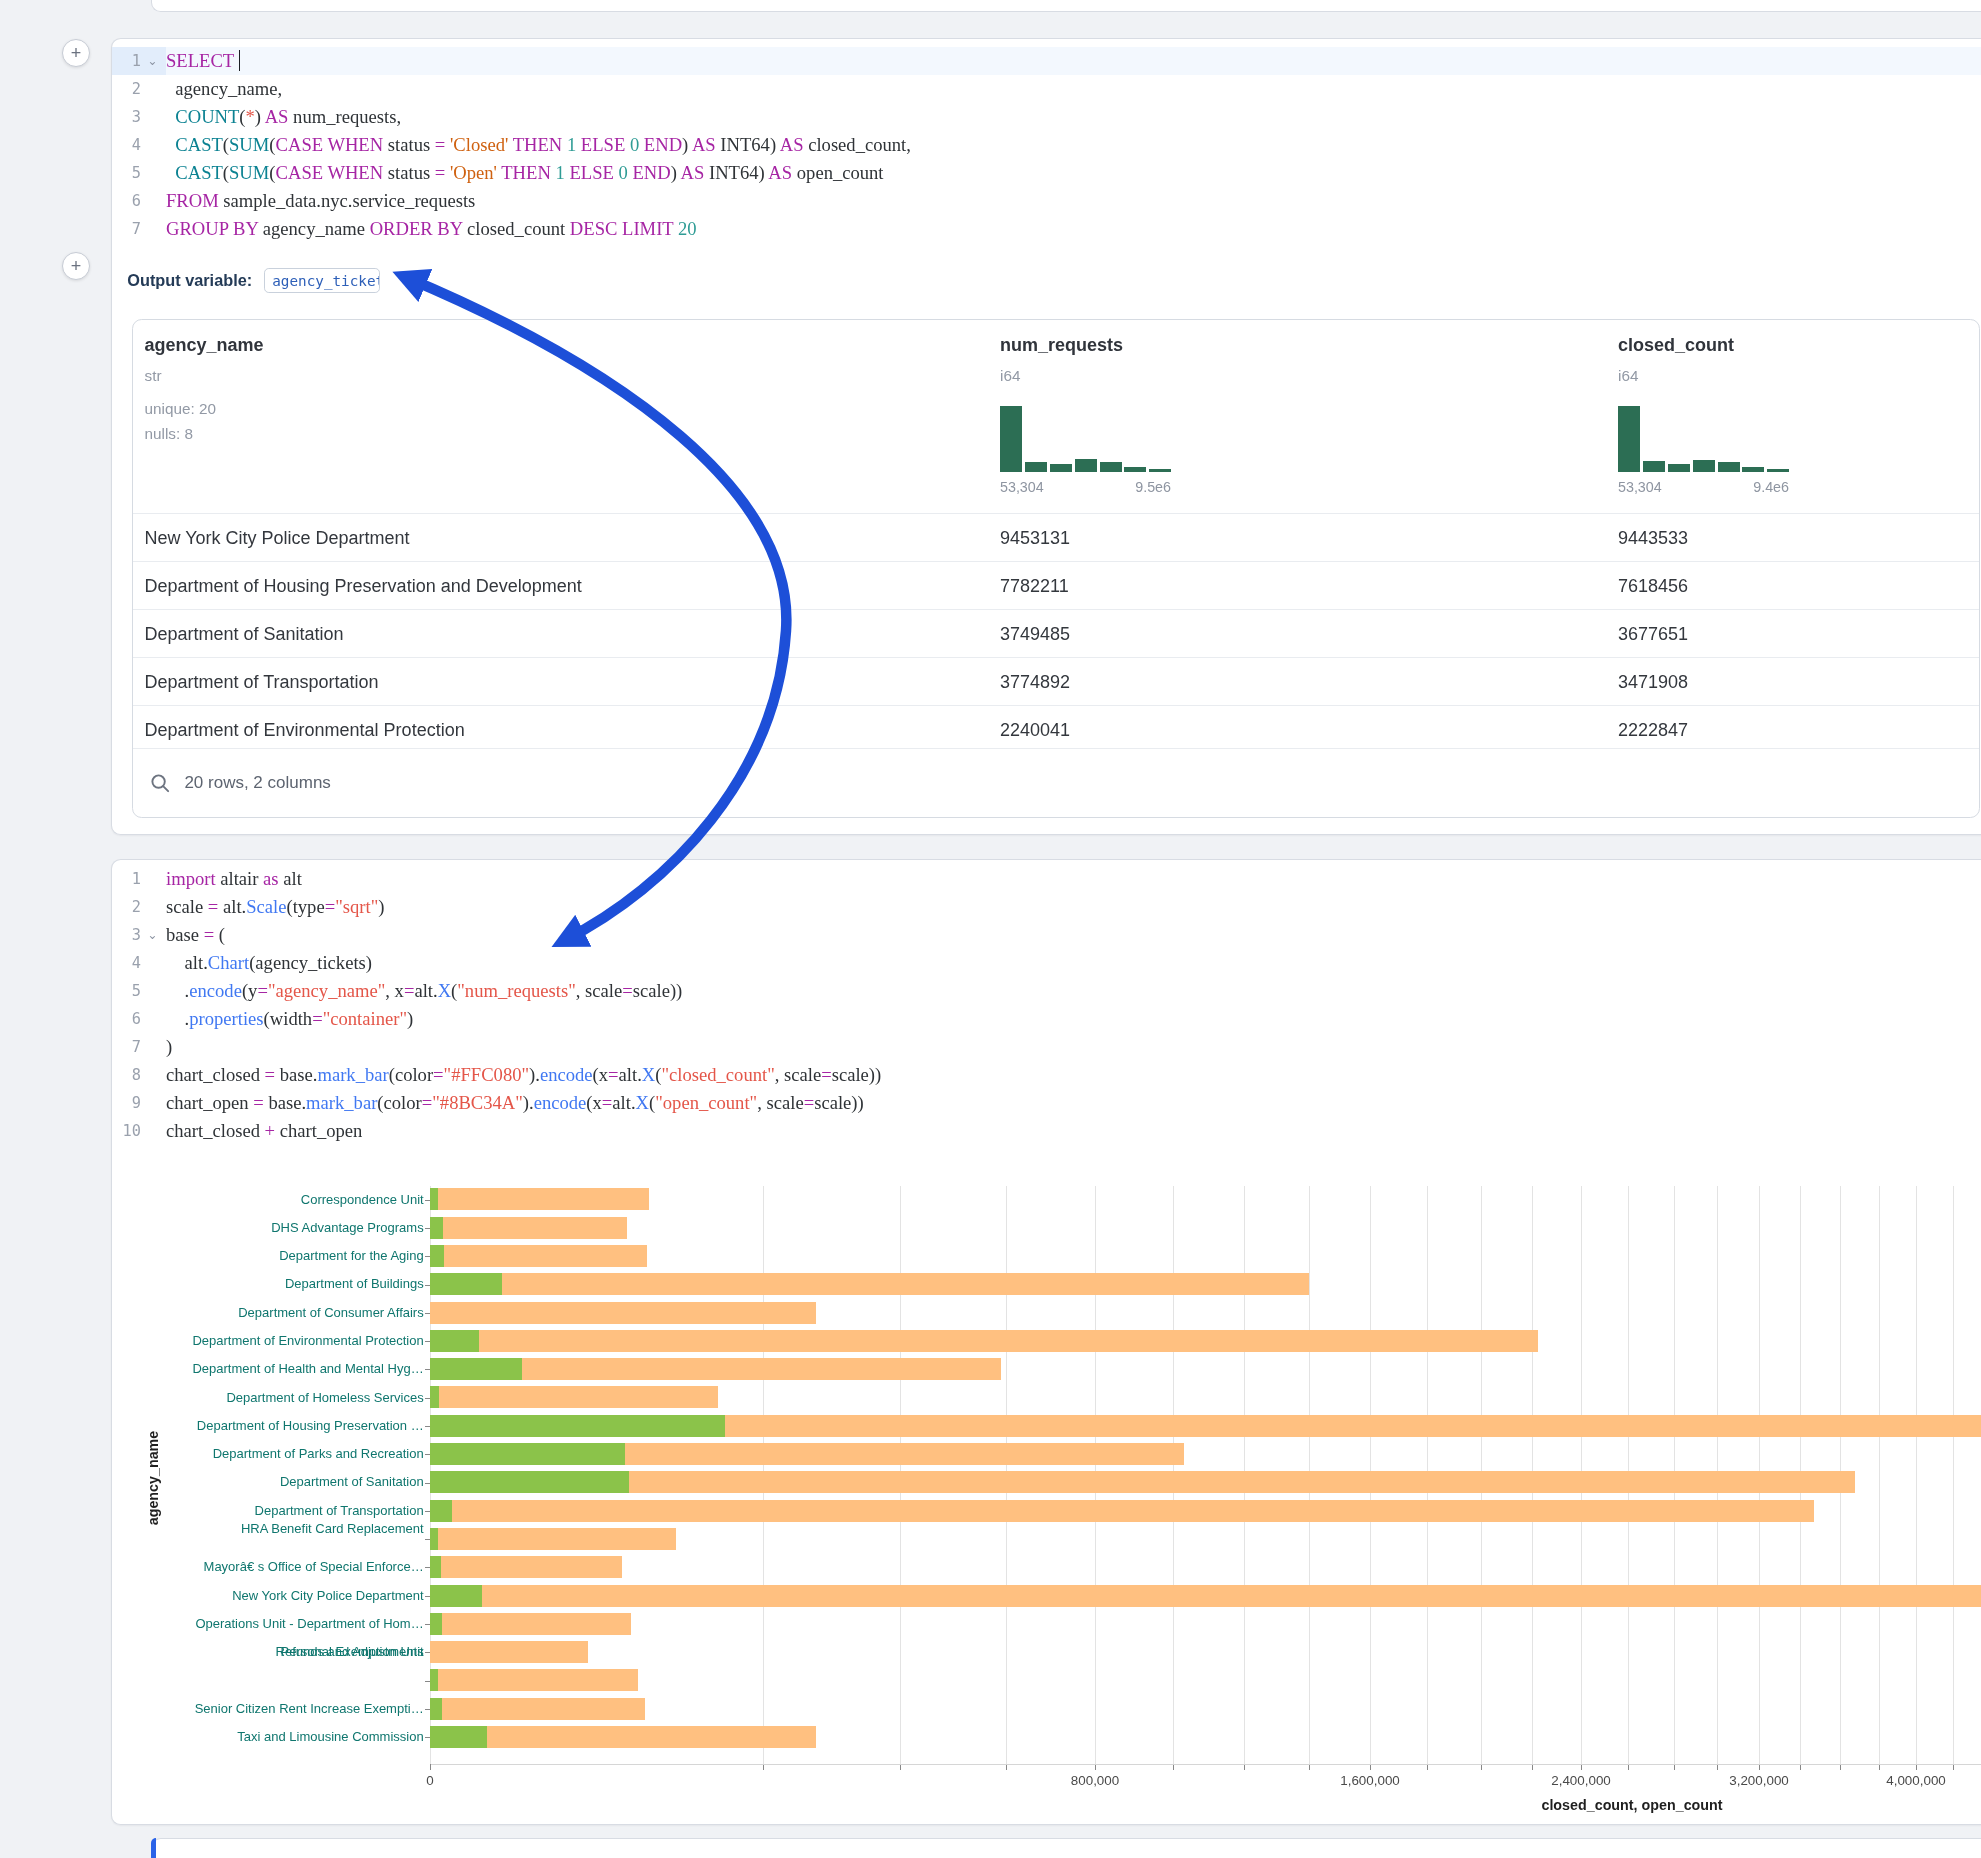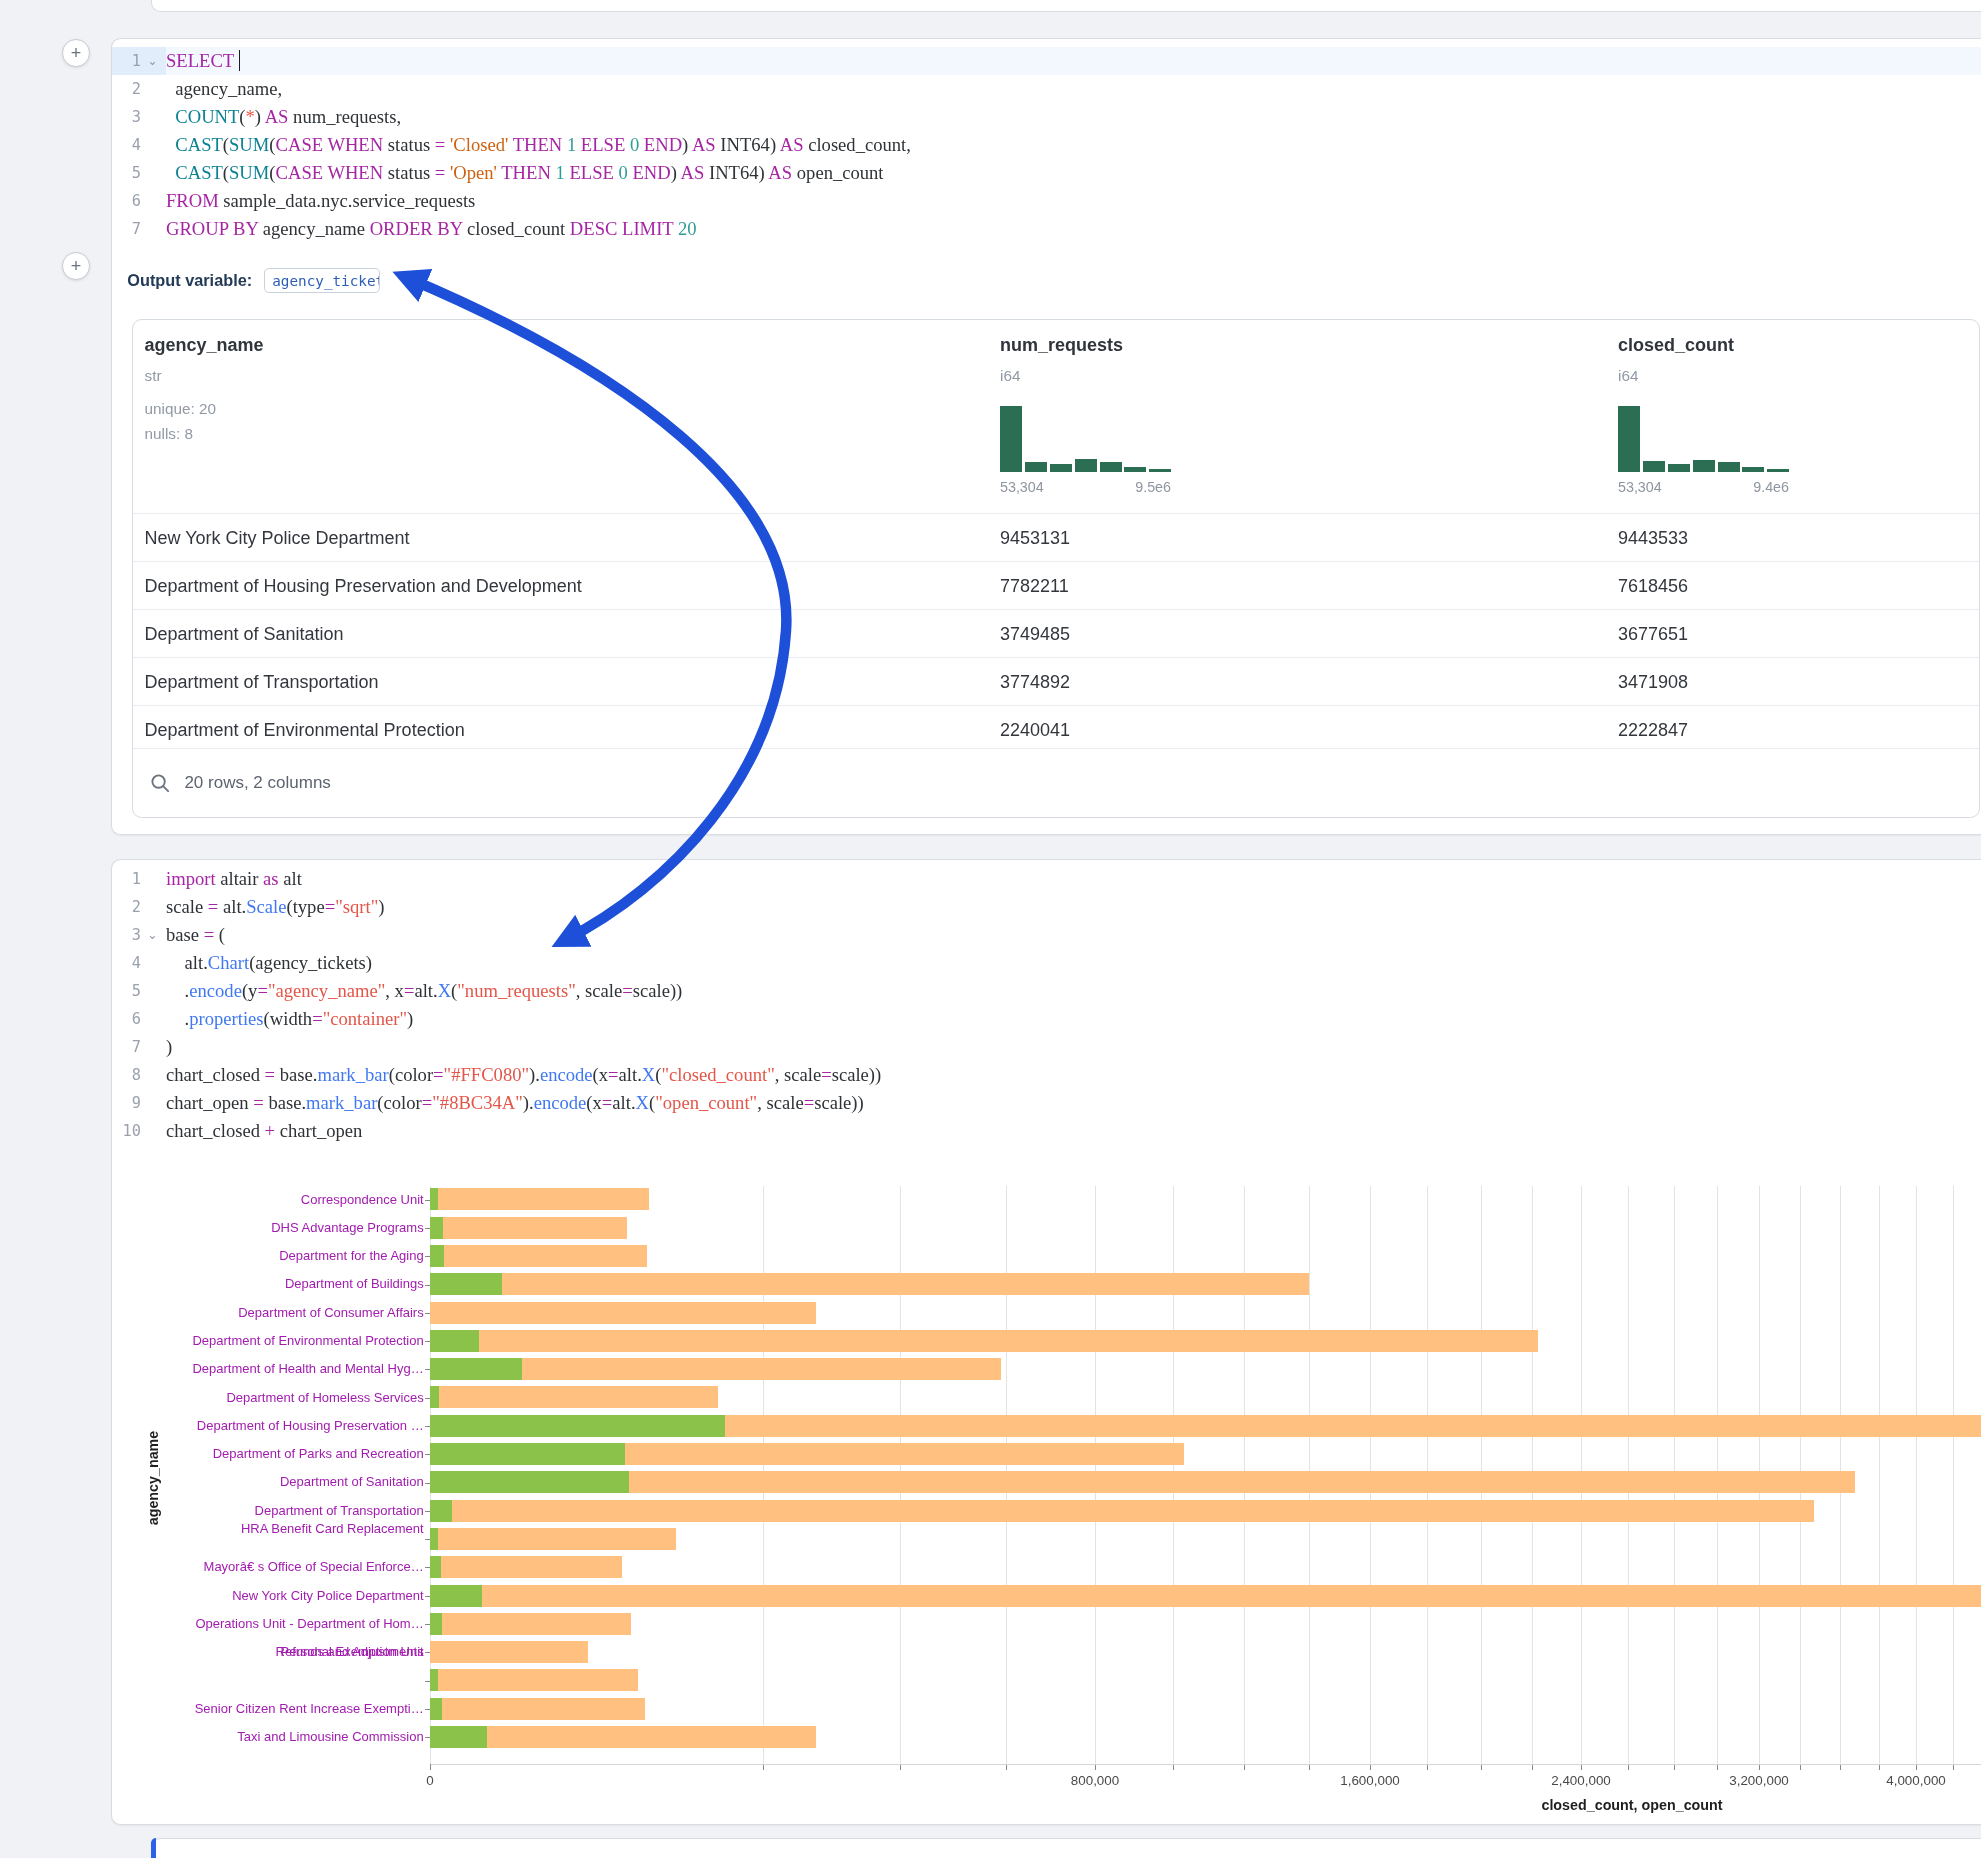--- a/index.html
+++ b/index.html
@@ -75,21 +75,21 @@
   .trow{position:relative;height:47px;border-top:1px solid #e9ecf0;}
   .cell-text{position:absolute;top:50%;transform:translateY(-50%);font-size:18px;color:#33373d;}
   .tfoot{position:absolute;left:0;right:0;bottom:0;height:68px;border-top:1px solid #e9ecf0;
          display:flex;align-items:center;gap:13.4px;padding-left:17px;color:#5d6470;font-size:17px;}
 
   
   .chart{position:absolute;left:0;top:315px;width:1871px;height:649px;overflow:hidden;}
   .gridline{position:absolute;top:10.5px;height:578px;width:1px;background:#e3e3e3;}
   .x-domain{position:absolute;left:318px;right:0;top:589px;height:1px;background:#d6d6d6;}
   .cat-label{position:absolute;left:5.7px;width:306px;text-align:right;font-size:13px;
-             line-height:16.3px;color:#a21caf;white-space:nowrap;overflow:hidden;}
+             line-height:16.3px;color:#0f766e;white-space:nowrap;overflow:hidden;}
   .ytick{position:absolute;left:313px;width:5.7px;height:1px;background:#888;}
   .xtick{position:absolute;top:589px;width:1px;height:5.7px;background:#888;}
   .xtick-label{position:absolute;top:598px;font-size:13.4px;color:#4a4a4a;
                transform:translateX(-50%);white-space:nowrap;}
   .bar{position:absolute;height:22px;}
   .x-title{position:absolute;left:1520px;top:622px;transform:translateX(-50%);
            font-size:14.3px;font-weight:bold;color:#1f1f1f;white-space:nowrap;}
   .y-title{position:absolute;left:41px;top:303px;transform:translate(-50%,-50%) rotate(-90deg);
            font-size:14.3px;font-weight:bold;color:#1f1f1f;white-space:nowrap;}
 

